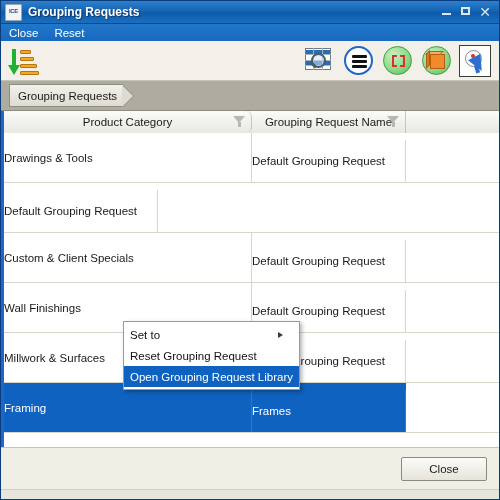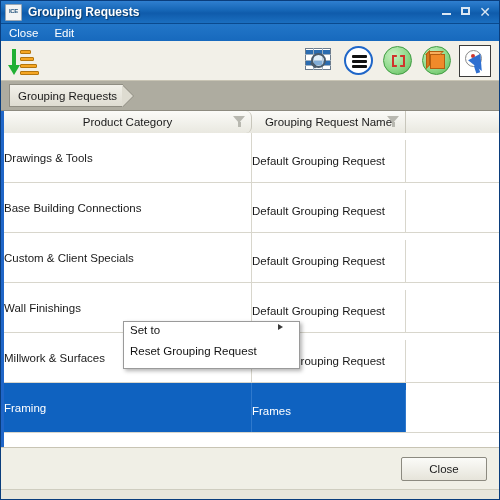--- a/index.html
+++ b/index.html
@@ -183,21 +183,21 @@
   .row.selected .cell.c3{background:#ffffff;border-right:none;}
 
   
   .ctxmenu{
     position:absolute;left:119px;top:210px;width:175px;
     background:#ffffff;border:1px solid #9a9a9a;
     box-shadow:2px 2px 4px rgba(0,0,0,.30);
     padding:2px 0;z-index:40;
   }
   .ctxitem{
-    height:21px;display:flex;align-items:flex-start;
+    height:21px;display:flex;align-items:center;
     padding-left:6px;padding-right:16px;
     font-size:11.5px;color:#121212;white-space:nowrap;position:relative;
   }
   .ctxitem.hl{background:#0f62c0;color:#ffffff;}
   .ctxitem .submenu-arrow{
     margin-left:auto;width:0;height:0;
     border-top:3.5px solid transparent;border-bottom:3.5px solid transparent;
     border-left:5px solid #3a3a3a;
   }
 
@@ -231,21 +231,21 @@
     <div class="title-text">Grouping Requests</div>
     <div class="win-buttons">
       <div class="wb wb-min"></div>
       <div class="wb wb-max"></div>
       <div class="wb wb-close">✕</div>
     </div>
   </div>
 
   <div class="menubar">
     <span>Close</span>
-    <span>Edit</span>
+    <span>Reset</span>
   </div>
 
   <div class="toolbar">
 
     <div class="tb-btn">
       <div class="ic-sort">
         <div class="arrowline"></div>
           <div class="arrowhead"></div>
         <div class="bar b1"></div>
           <div class="bar b2"></div>
@@ -327,21 +327,20 @@
 
     <div class="tbody">
 
       <div class="row">
         <div class="cell c1">Drawings &amp; Tools</div>
         <div class="cell c2">Default Grouping Request</div>
         <div class="cell c3"></div>
       </div>
 
       <div class="row">
-        <div class="cell c1">Base Building Connections</div>
         <div class="cell c2">Default Grouping Request</div>
         <div class="cell c3"></div>
       </div>
 
       <div class="row">
         <div class="cell c1">Custom &amp; Client Specials</div>
         <div class="cell c2">Default Grouping Request</div>
         <div class="cell c3"></div>
       </div>
 
@@ -366,20 +365,23 @@
     </div>
 
     <div class="ctxmenu">
       <div class="ctxitem">
         <span>Set to</span>
         <span class="submenu-arrow"></span>
       </div>
       <div class="ctxitem">
         <span>Reset Grouping Request</span>
       </div>
+      <div class="ctxitem hl">
+        <span>Open Grouping Request Library</span>
+      </div>
     </div>
 
   </div>
 
   <div class="footer">
     <div class="btn">Close</div>
   </div>
   <div class="statusstrip"></div>
 
 </div>

